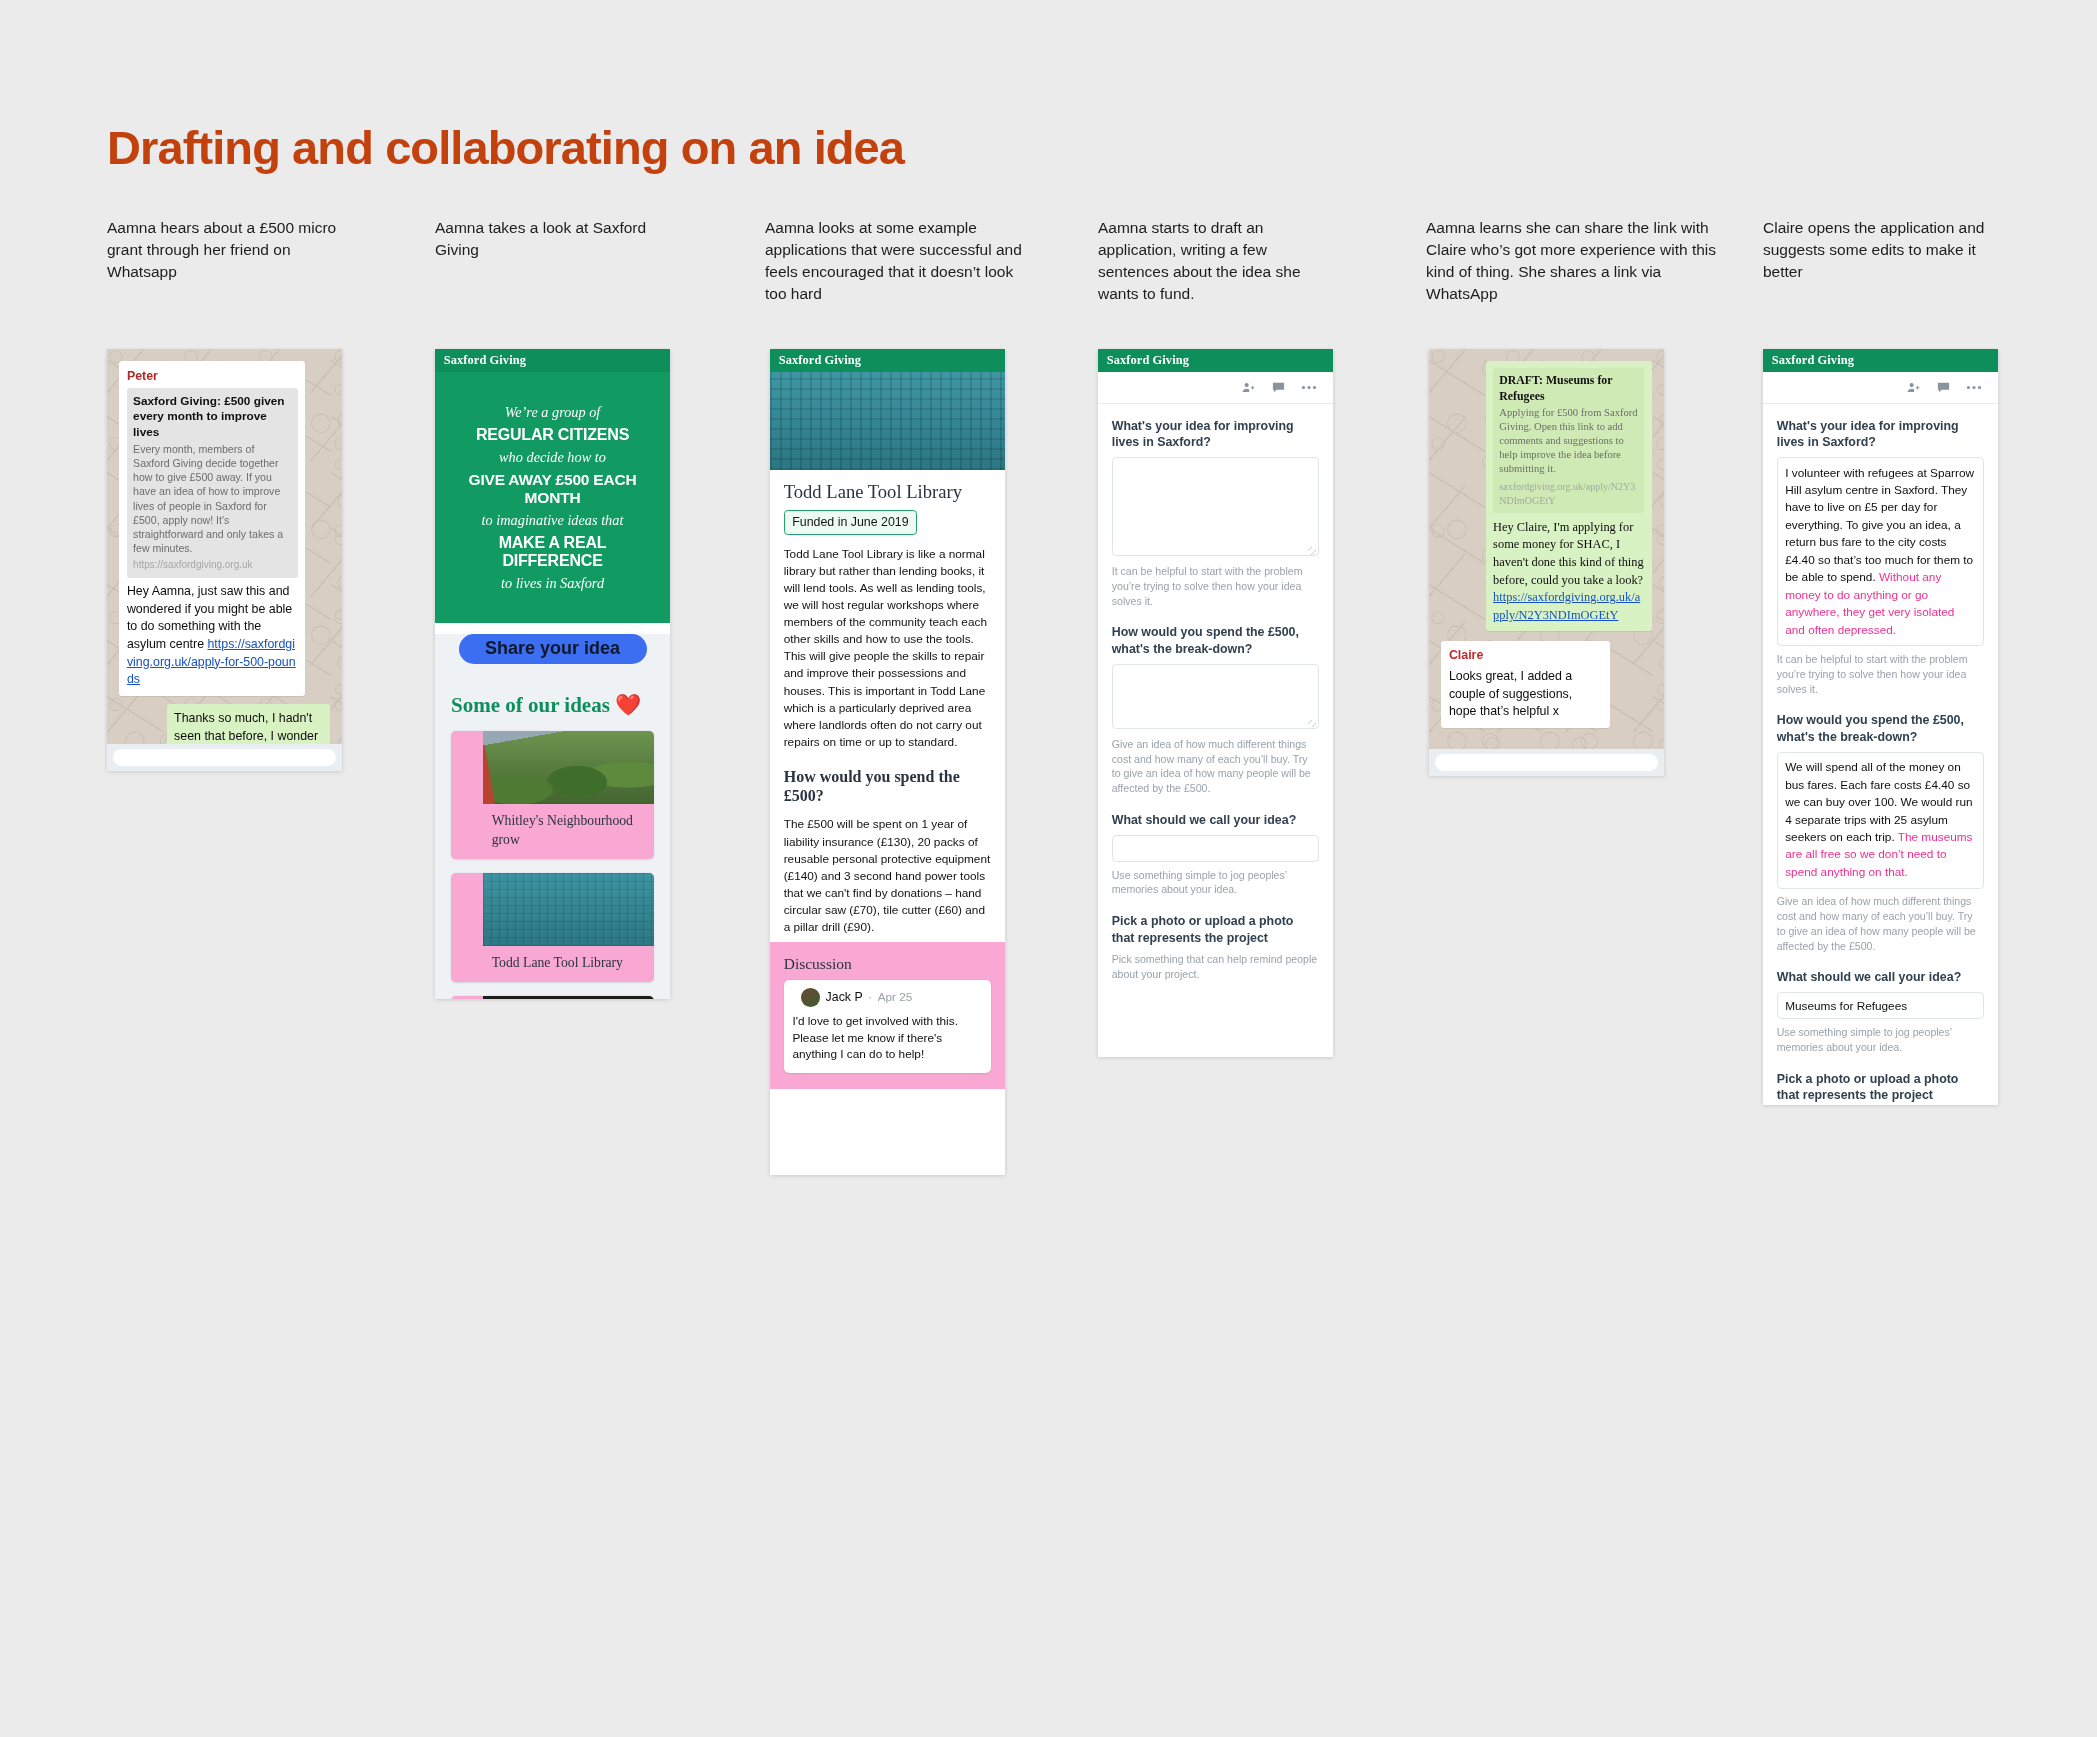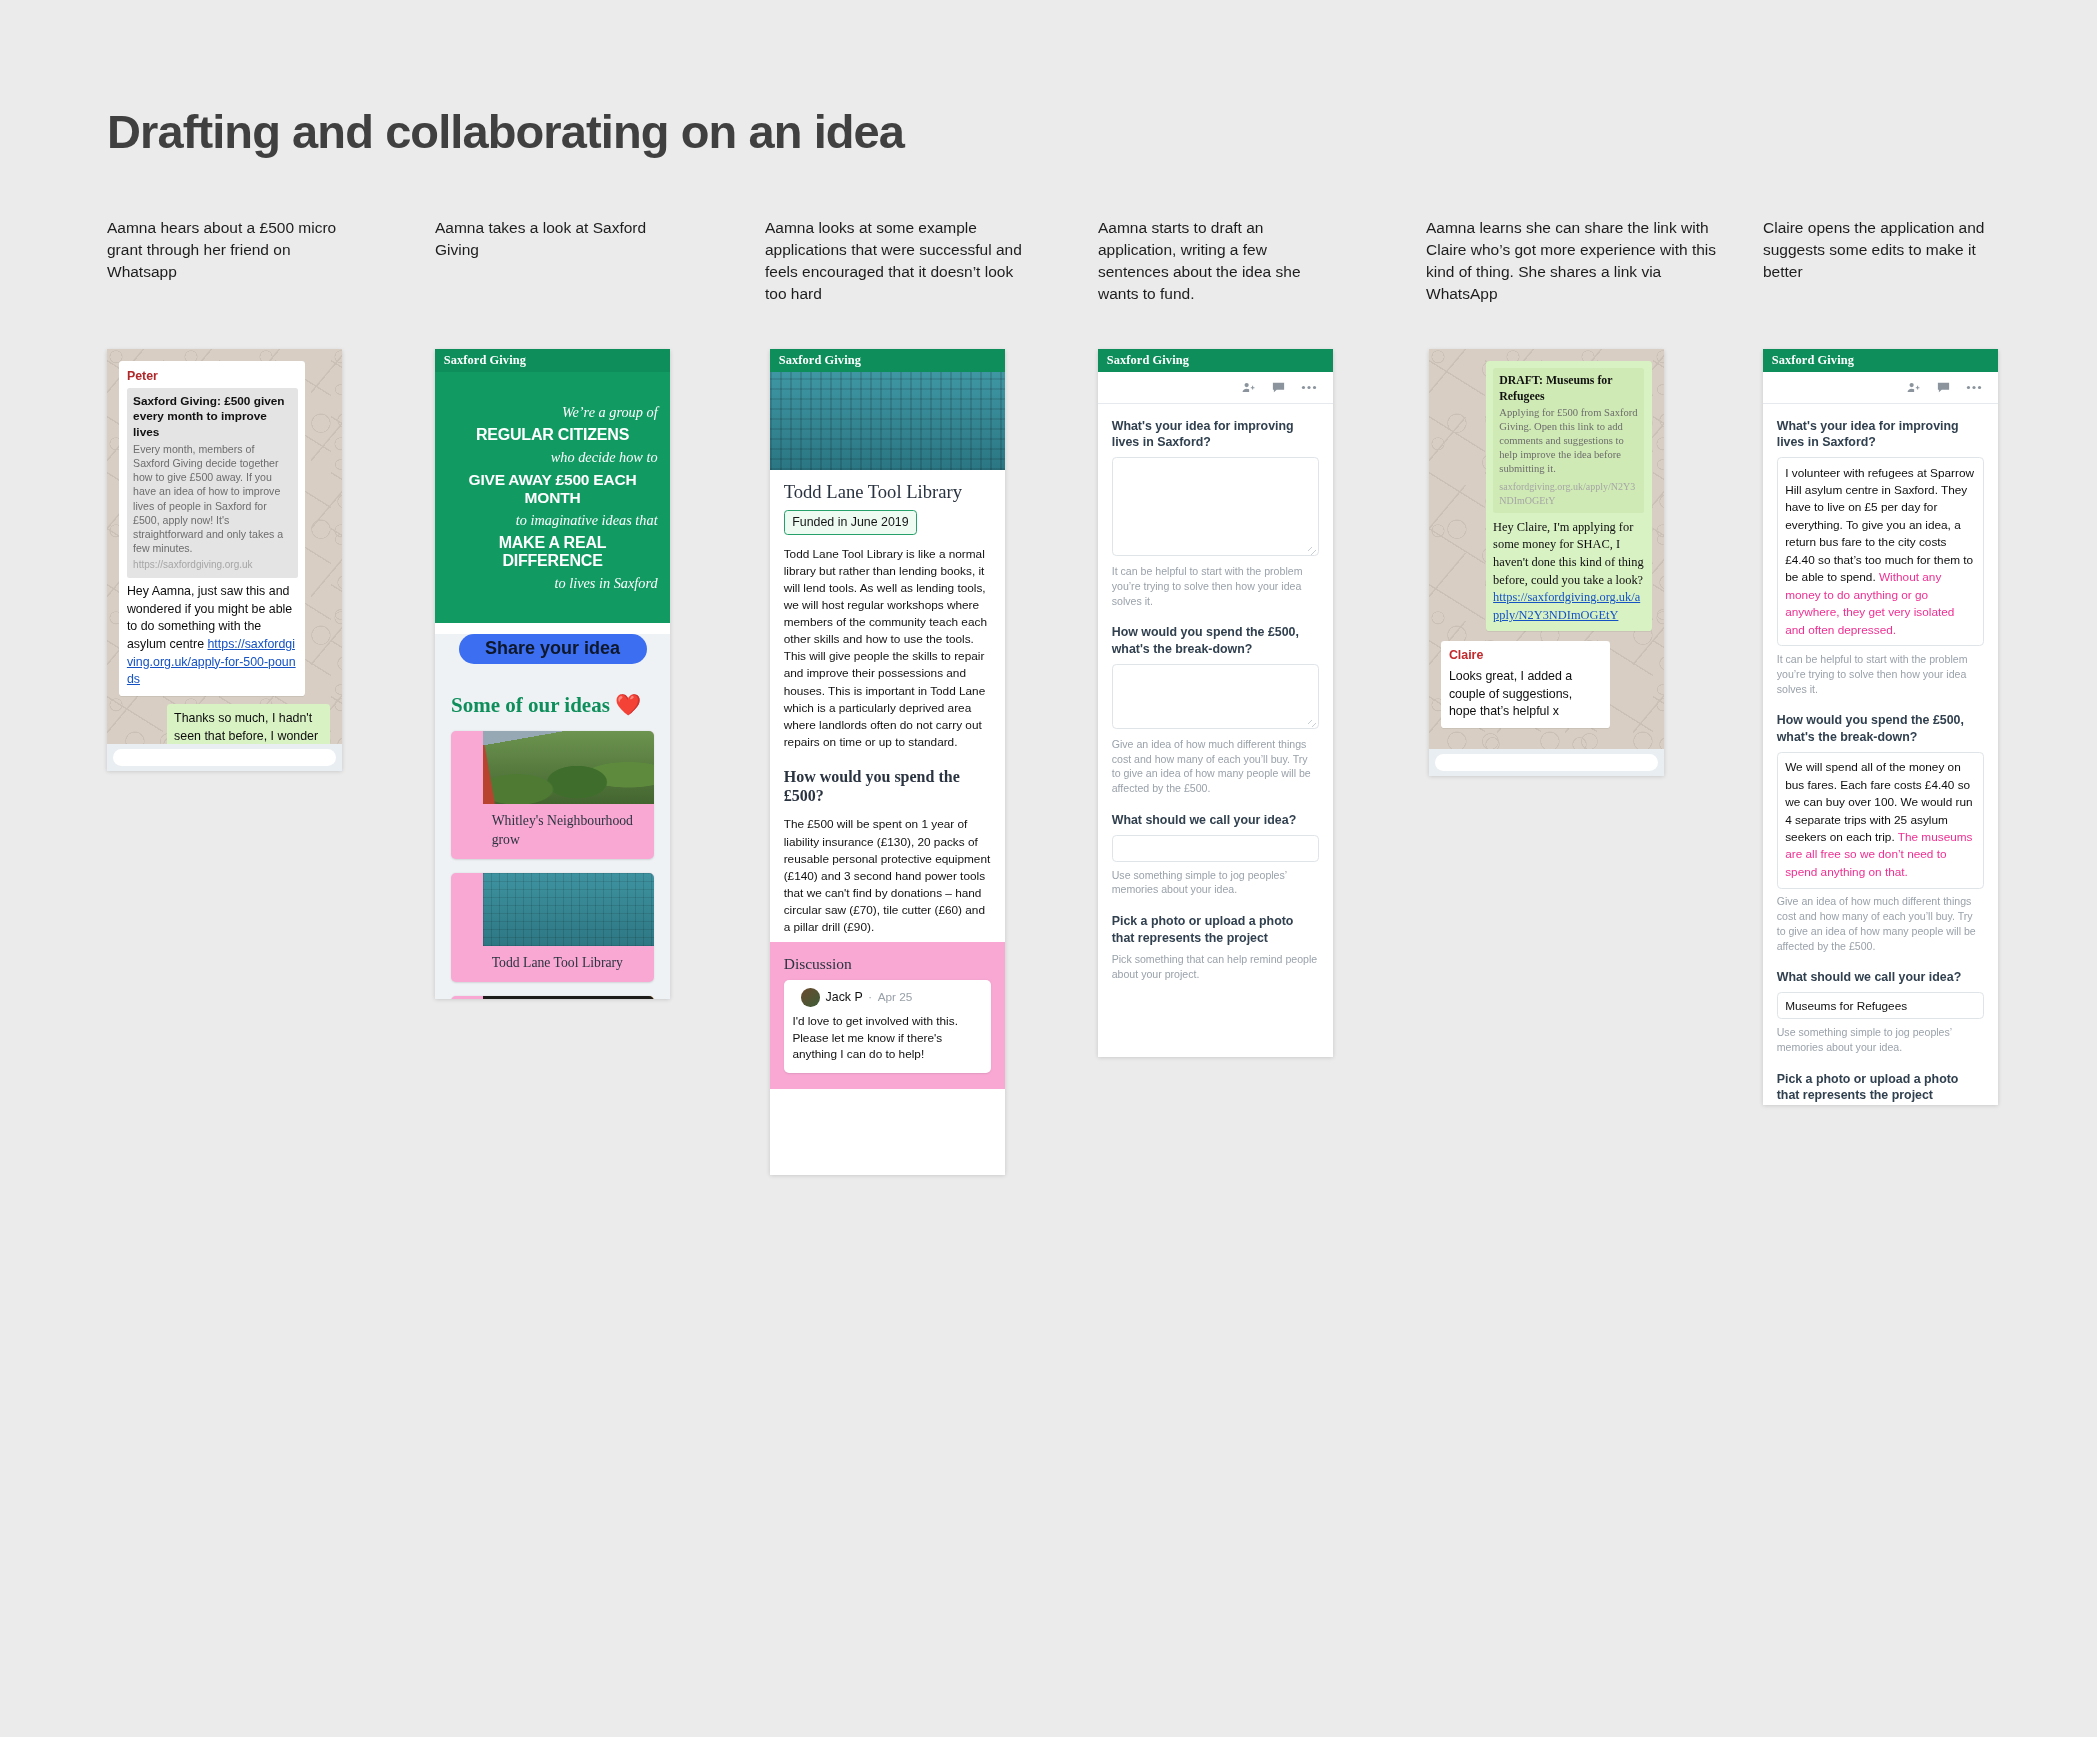--- a/index.html
+++ b/index.html
@@ -6,23 +6,23 @@
   html, body {
     width: 2097px; height: 1737px;
     background: #ebebeb;
     font-family: "Liberation Sans", sans-serif;
     -webkit-font-smoothing: antialiased;
   }
   .page { position: relative; width: 2097px; height: 1737px; overflow: hidden; }
 
   
   .main-title {
-    position: absolute; left: 107px; top: 104px;
+    position: absolute; left: 107px; top: 120px;
     font-size: 47px; font-weight: 700; letter-spacing: -0.9px;
-    color: #404040;
+    color: #c2410c;
   }
 
   
   .caption {
     position: absolute;
     font-size: 15.5px; line-height: 1.42; color: #1d1d1d;
     font-family: "Liberation Sans", sans-serif;
   }
 
   
@@ -93,21 +93,21 @@
   }
   .wa-input-pill { flex: 1; height: 17.4px; background: #fff; border-radius: 10px; }
 
   
   .hero {
     background: #129a63;
     color: #fff;
     text-align: center;
     padding: 28.6px 12.4px 27px 12.4px;
   }
-  .hero .lt { font-family: "Liberation Serif", serif; font-style: italic; font-size: 14.3px; margin: 3.7px 0; text-align: right; }
+  .hero .lt { font-family: "Liberation Serif", serif; font-style: italic; font-size: 14.3px; margin: 3.7px 0; }
   .hero .bd { font-family: "Liberation Sans", sans-serif; font-weight: 700; font-size: 16px; letter-spacing: -0.2px; margin: 5px 0; }
   .hero .bd.wide { font-size: 15.5px; }
   .page-body { background: #eef2f5; padding: 0 0 17.4px 0; }
   .share-btn {
     display: block; margin: 11px auto 0 auto;
     width: 188px; height: 30px;
     background: #3b6ef0; color: #0f172a;
     border: none; border-radius: 15px;
     font-size: 18px; font-weight: 700;
     cursor: pointer;

